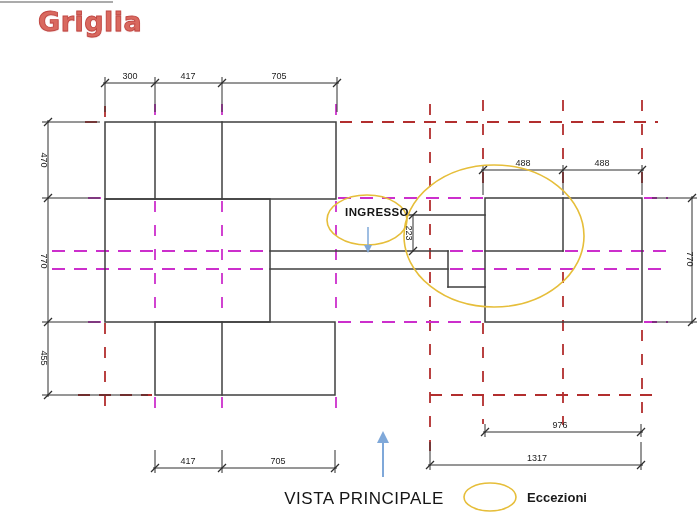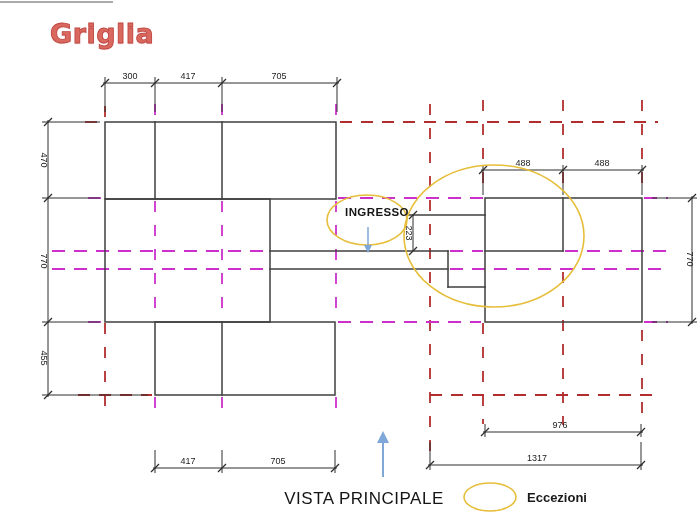--- a/index.html
+++ b/index.html
@@ -1,18 +1,18 @@
 <!DOCTYPE html>
 <html><head>
 <meta charset="utf-8">
 <style>
   html,body{margin:0;padding:0;background:#ffffff;}
   #slide{position:relative;width:700px;height:525px;background:#fff;overflow:hidden;
          font-family:"Liberation Sans", sans-serif;}
-  #title{position:absolute;left:38px;top:6px;margin:12px;
+  #title{position:absolute;left:38px;top:6px;margin:0;
          font-family:"DejaVu Sans","Liberation Sans",sans-serif;
          font-size:27px;font-weight:bold;letter-spacing:0.5px;
          color:#d9695f;-webkit-text-stroke:0.9px #c14743;
          text-shadow:0 1px 1px rgba(193,71,67,0.35);}
   svg{position:absolute;left:0;top:0;}
   text{font-family:"Liberation Sans", sans-serif;}
   .dimtxt{font-size:9px;fill:#1c1c1c;}
   .walls{stroke:#3f3f3f;stroke-width:1.5;fill:none;stroke-linecap:square;}
   .dims{stroke:#2e2e2e;stroke-width:1;fill:none;}
   .ticks{stroke:#2e2e2e;stroke-width:1.3;}

